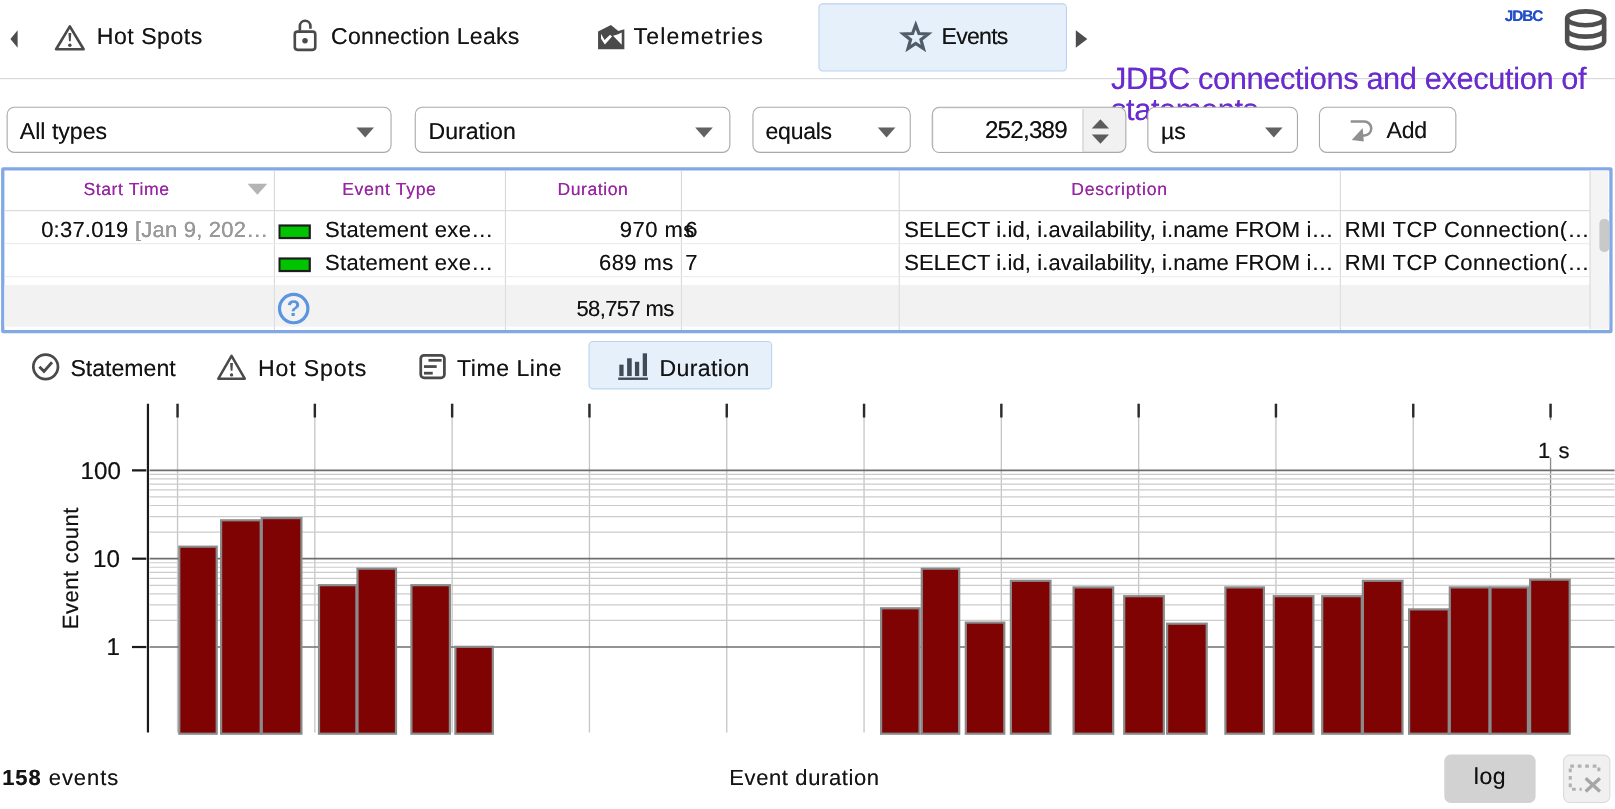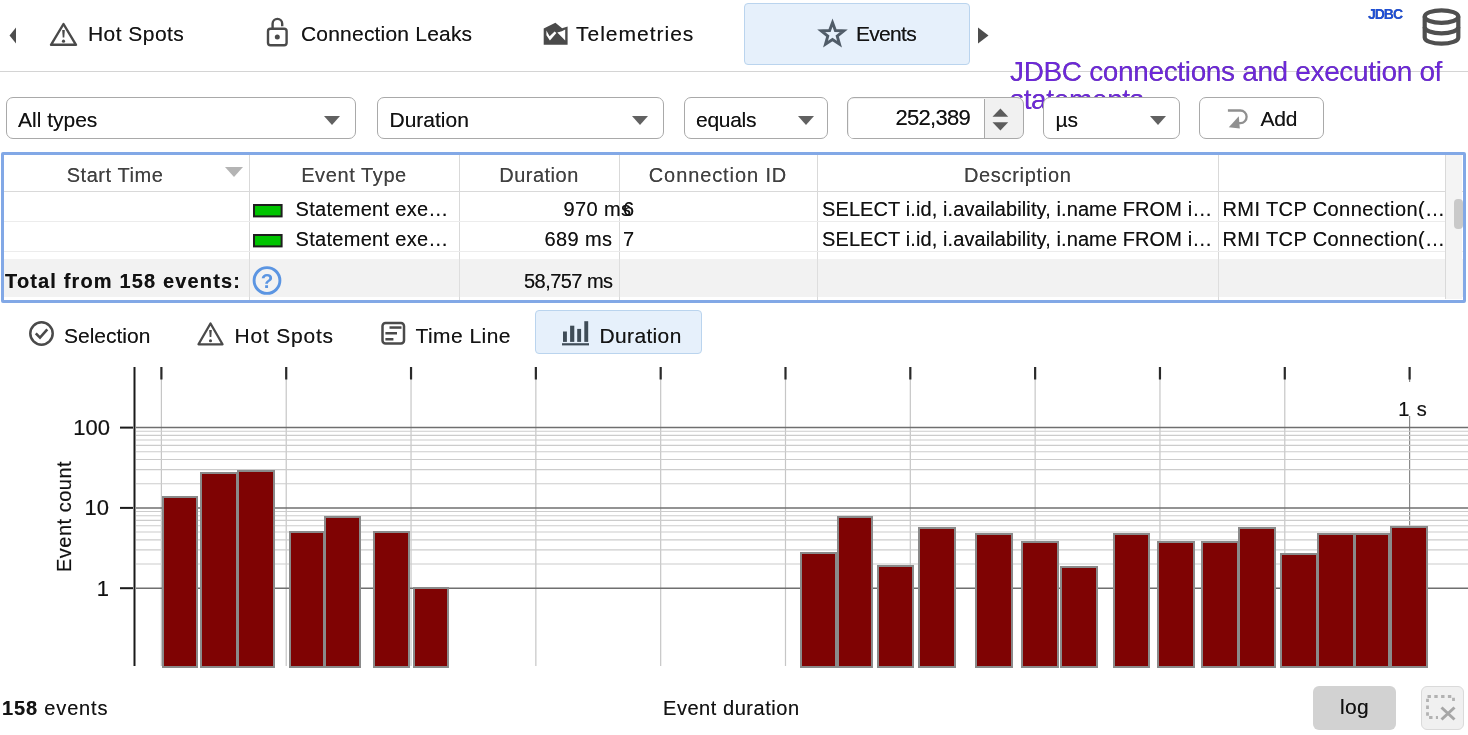--- a/index.html
+++ b/index.html
@@ -9,21 +9,21 @@
 .t21 { position:absolute; font-size:21px; line-height:1; color:#141414; white-space:nowrap; text-shadow:0 0 0.4px rgba(0,0,0,0.55); }
 .t20 { position:absolute; font-size:20px; line-height:1; color:#141414; white-space:nowrap; text-shadow:0 0 0.4px rgba(0,0,0,0.55); }
 .combo { position:absolute; top:97px; height:42px; background:#fff;
   border:1.5px solid #a9a9a9; border-radius:7px; }
 .combo .lbl { position:absolute; left:11.5px; top:11px; font-size:21px; line-height:1; text-shadow:0 0 0.4px rgba(0,0,0,0.55); }
 .carr { position:absolute; top:18px; width:0; height:0;
   border-left:8.5px solid transparent; border-right:8.5px solid transparent;
   border-top:9px solid #616161; }
 .colsep { position:absolute; top:0; bottom:0; width:1px; background:#d9d9d9; }
 .hdrcell { position:absolute; top:0; height:37px; line-height:1; padding-top:10.5px; text-align:center;
-  font-size:20px; color:#404040; white-space:nowrap; text-shadow:0 0 0.4px rgba(0,0,0,0.55); }
+  font-size:16px; color:#a21caf; white-space:nowrap; text-shadow:0 0 0.4px rgba(0,0,0,0.55); }
 .cell { position:absolute; font-size:20px; line-height:1; white-space:nowrap; overflow:hidden; text-shadow:0 0 0.4px rgba(0,0,0,0.55); }
 </style>
 </head>
 <body>
 
 <div class="abs" style="left:0;top:0;width:1468px;height:72px;background:#fff;border-bottom:1px solid #d4d4d4;"></div>
 <div class="abs" style="left:744px;top:3px;width:226px;height:62px;background:#e6f0fb;border:1px solid #bad4ee;border-radius:4px;"></div>
 <svg class="abs" style="left:0;top:0" width="1468" height="72">
   <path d="M16 27.5 L16 43.5 L9.5 35.5 Z" fill="#4d4d4d"></path>
   <path d="M978 27.5 L978 43.5 L988.5 35.5 Z" fill="#4d4d4d"></path>
@@ -87,59 +87,58 @@
   <path d="M28.9 13.5 H41.2 A6.3 6.3 0 0 1 41.4 26.1 H39.2" fill="none" stroke="#909090" stroke-width="2.3"></path>
   <path d="M39.8 19.3 L40.8 31.6 L29.8 30.3 Z" fill="#909090"></path>
 </svg>
 <div class="t21" style="left:1260.5px;top:108px;letter-spacing:-0.2px;">Add</div>
 
 <div class="abs" style="left:1px;top:151.5px;width:1465px;height:151px;border:3.5px solid #82a8e6;border-radius:2px;background:#fff;">
   <div class="abs" style="left:0;top:0;width:1459px;height:37px;border-bottom:1px solid #d9d9d9;">
     <div class="hdrcell" style="left:0px;width:222px;letter-spacing:0.55px;">Start Time</div>
     <div class="hdrcell" style="left:244.5px;width:211px;letter-spacing:0.6px;">Event Type</div>
     <div class="hdrcell" style="left:455.5px;width:159px;letter-spacing:0.5px;">Duration</div>
-    <div class="hdrcell" style="left:614.5px;width:199px;letter-spacing:0.9px;">Connection ID</div>
     <div class="hdrcell" style="left:813.5px;width:400.5px;letter-spacing:0.7px;">Description</div>
     <svg class="abs" style="left:220px;top:11px;" width="20" height="12">
         <path d="M1 1 L19 1 L10 11 Z" fill="#b4b4b4"></path>
       </svg>
   </div>
   <div class="colsep" style="left:244.5px;"></div>
   <div class="colsep" style="left:455.4px;"></div>
   <div class="colsep" style="left:614.8px;"></div>
   <div class="colsep" style="left:813.3px;"></div>
   <div class="colsep" style="left:1214px;"></div>
 
   <div class="abs" style="left:0;top:37px;width:1459px;height:30px;border-bottom:1px solid #ececec;"></div>
   <div class="abs" style="left:0;top:67px;width:1459px;height:30px;border-bottom:1px solid #ececec;"></div>
   <div class="abs" style="left:0;top:104px;width:1459px;height:38px;background:#f2f2f2;"></div>
   <div class="abs" style="left:244.5px;top:104px;width:1px;height:38px;background:#dedede;"></div>
   <div class="abs" style="left:455.4px;top:104px;width:1px;height:38px;background:#dedede;"></div>
   <div class="abs" style="left:614.8px;top:104px;width:1px;height:38px;background:#dedede;"></div>
   <div class="abs" style="left:813.3px;top:104px;width:1px;height:38px;background:#dedede;"></div>
   <div class="abs" style="left:1214px;top:104px;width:1px;height:38px;background:#dedede;"></div>
 
+  <div class="cell" style="left:0px;top:44.5px;width:240px;text-align:right;letter-spacing:0.2px;">0:37.019 <span style="color:#9a9a9a;">[Jan 9, 202…</span></div>
   <div class="cell" style="left:291.5px;top:44.5px;letter-spacing:0.3px;">Statement exe…</div>
   <div class="cell" style="left:479px;top:44.5px;width:148.5px;text-align:right;letter-spacing:0.4px;">970 ms</div>
   <div class="cell" style="left:619px;top:44.5px;">6</div>
   <div class="cell" style="left:818px;top:44.5px;width:394px;letter-spacing:0.1px;">SELECT i.id, i.availability, i.name FROM i…</div>
   <div class="cell" style="left:1218.5px;top:44.5px;width:228px;letter-spacing:0.4px;">RMI TCP Connection(…</div>
 
   <div class="cell" style="left:291.5px;top:74.5px;letter-spacing:0.3px;">Statement exe…</div>
   <div class="cell" style="left:460px;top:74.5px;width:148.5px;text-align:right;letter-spacing:0.4px;">689 ms</div>
   <div class="cell" style="left:619px;top:74.5px;">7</div>
   <div class="cell" style="left:818px;top:74.5px;width:394px;letter-spacing:0.1px;">SELECT i.id, i.availability, i.name FROM i…</div>
   <div class="cell" style="left:1218.5px;top:74.5px;width:228px;letter-spacing:0.4px;">RMI TCP Connection(…</div>
 
   <svg class="abs" style="left:249px;top:48px;" width="32" height="46">
     <rect x="1" y="2" width="27.6" height="11.4" fill="#00c400" stroke="#1e1e1e" stroke-width="2"></rect>
     <rect x="1" y="32" width="27.6" height="11.4" fill="#00c400" stroke="#1e1e1e" stroke-width="2"></rect>
   </svg>
 
-  <div class="cell" style="left:1px;top:116px;font-weight:bold;letter-spacing:1.15px;">Total from 158 events:</div>
   <svg class="abs" style="left:248px;top:110px;" width="34" height="34">
     <circle cx="15" cy="15.5" r="12.9" fill="none" stroke="#5b95e2" stroke-width="2.9"></circle>
     <text x="15" y="22.5" font-size="20.5" font-weight="bold" fill="#5b95e2" text-anchor="middle">?</text>
   </svg>
   <div class="cell" style="left:460px;top:116px;width:148.5px;text-align:right;letter-spacing:-0.55px;">58,757 ms</div>
 
   <div class="abs" style="left:1441px;top:0;width:17px;height:144px;background:#f4f4f4;border-left:1px solid #d9d9d9;"></div>
   <div class="abs" style="left:1450px;top:44px;width:8.5px;height:30px;background:#c9c9c9;border-radius:4px;"></div>
 </div>
 
@@ -157,21 +156,21 @@
   <rect x="389.5" y="21.3" width="12" height="2.5" fill="#4a4a4a"></rect>
   <rect x="385.4" y="27" width="11.6" height="2.5" fill="#4a4a4a"></rect>
   <rect x="385.4" y="33" width="8" height="2.5" fill="#4a4a4a"></rect>
 
   <rect x="563" y="26.5" width="3.9" height="10.4" fill="#3f4c57"></rect>
   <rect x="570.1" y="20.7" width="4.2" height="16.2" fill="#3f4c57"></rect>
   <rect x="577.2" y="23.9" width="3.9" height="13" fill="#3f4c57"></rect>
   <rect x="584.3" y="16.2" width="3.9" height="20.7" fill="#3f4c57"></rect>
   <rect x="562" y="38.2" width="27" height="2.2" fill="#3f4c57"></rect>
 </svg>
-<div class="t21" style="left:64px;top:324.5px;">Selection</div>
+<div class="t21" style="left:64px;top:324.5px;">Statement</div>
 <div class="t21" style="left:234.5px;top:324.5px;letter-spacing:0.8px;">Hot Spots</div>
 <div class="t21" style="left:415.5px;top:324.5px;letter-spacing:0.45px;">Time Line</div>
 <div class="t21" style="left:599.5px;top:324.5px;letter-spacing:0.35px;">Duration</div>
 
 <svg class="abs" style="left:0;top:355px;" width="1468" height="335" id="chart">
     <line x1="161.4" y1="12" x2="161.4" y2="311" stroke="#c6c6c6" stroke-width="1.2"></line>
     <line x1="286.22" y1="12" x2="286.22" y2="311" stroke="#c6c6c6" stroke-width="1.2"></line>
     <line x1="411.03999999999996" y1="12" x2="411.03999999999996" y2="311" stroke="#c6c6c6" stroke-width="1.2"></line>
     <line x1="535.86" y1="12" x2="535.86" y2="311" stroke="#c6c6c6" stroke-width="1.2"></line>
     <line x1="660.68" y1="12" x2="660.68" y2="311" stroke="#c6c6c6" stroke-width="1.2"></line>

